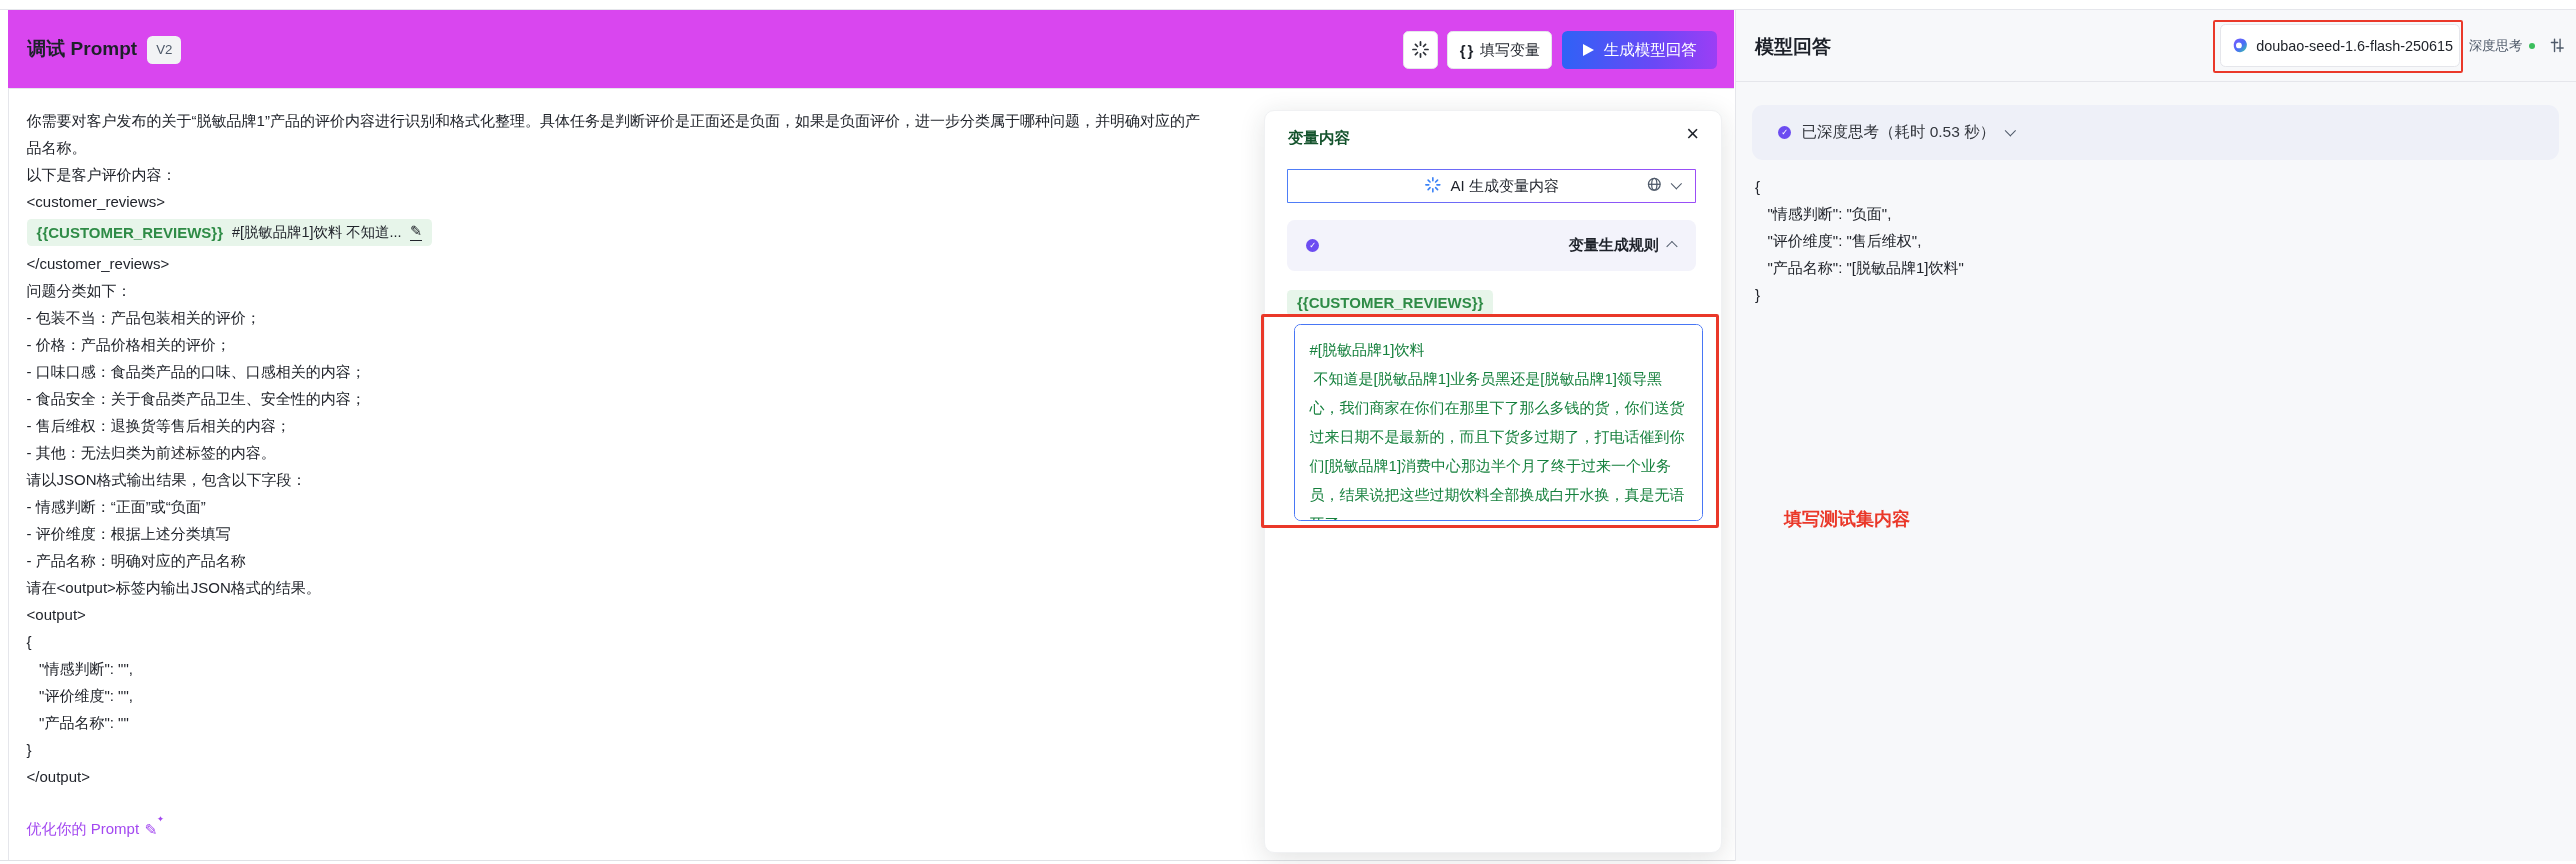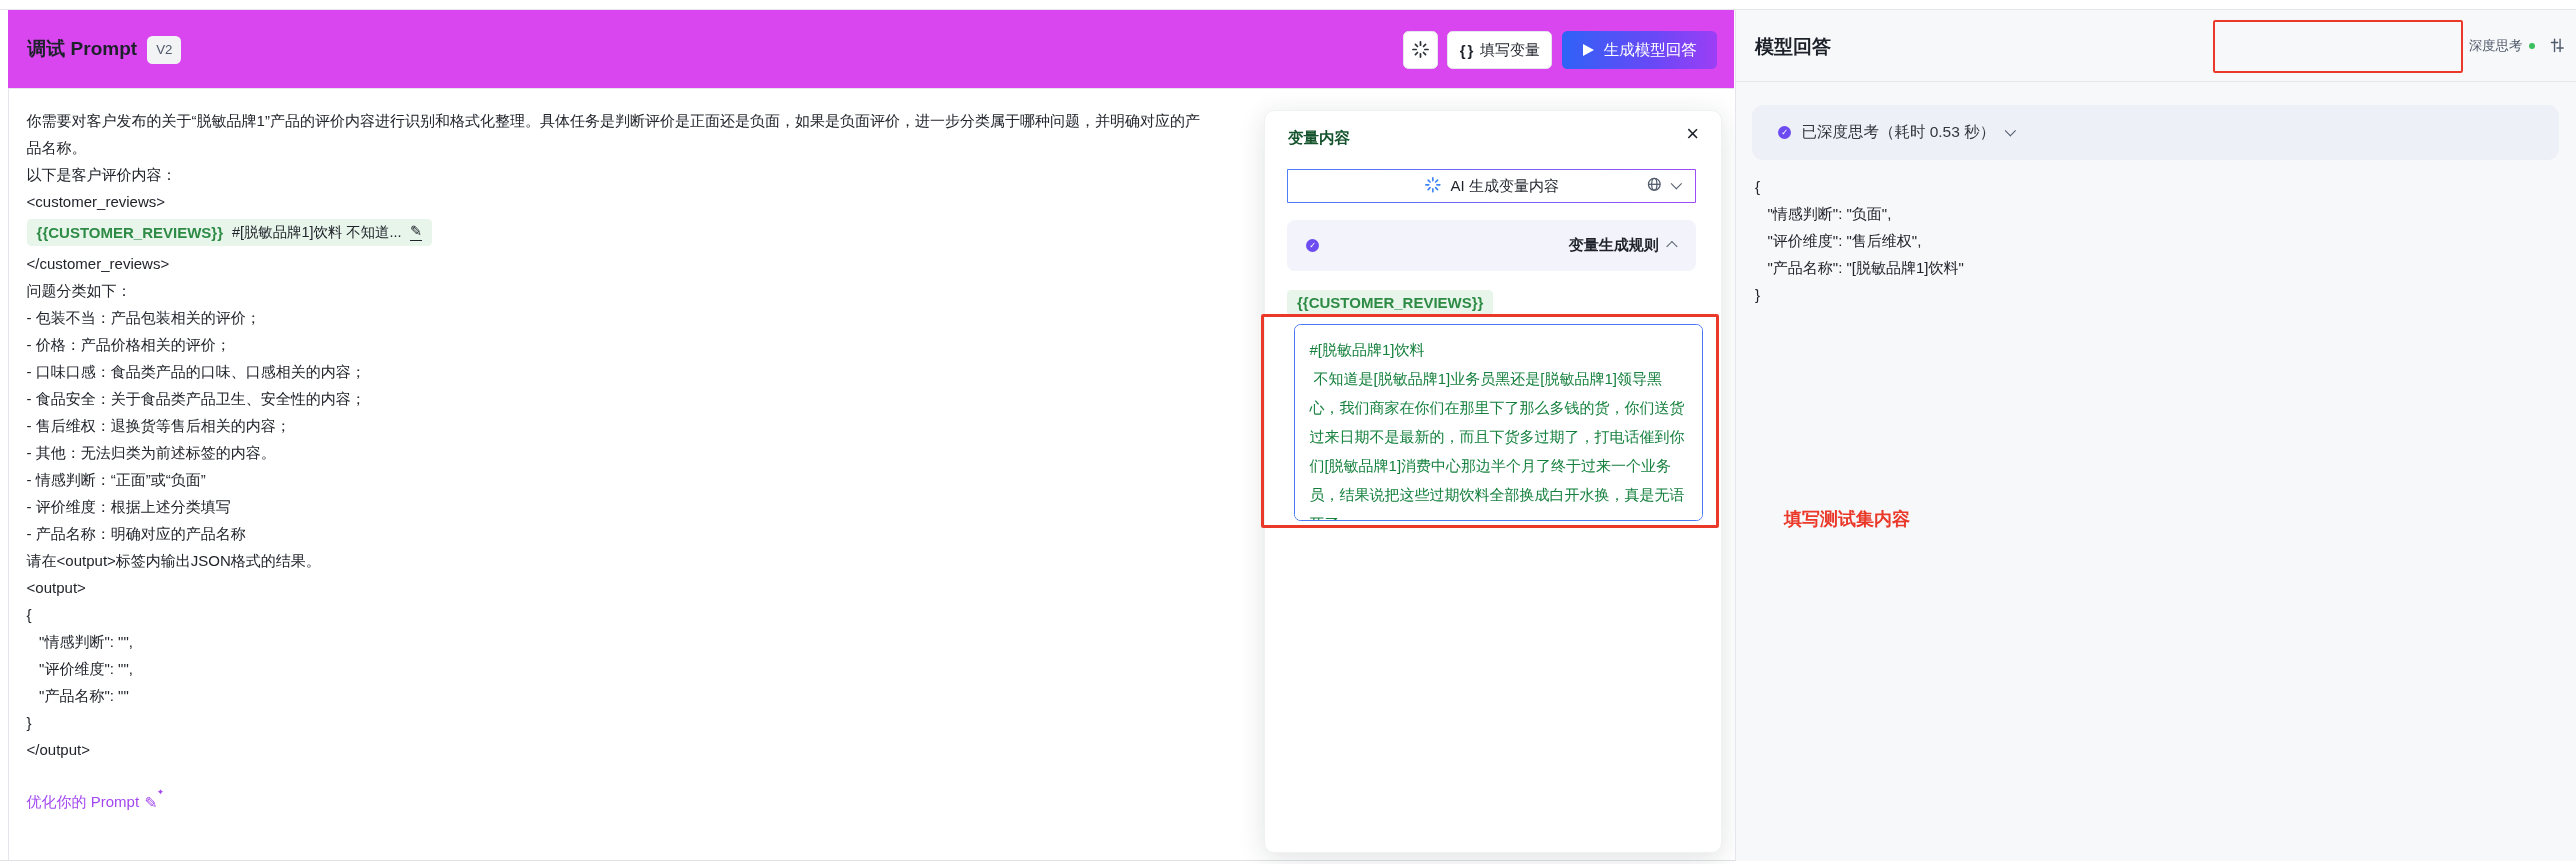--- a/index.html
+++ b/index.html
@@ -163,20 +163,21 @@
 
   <div>
       <div class="p-line">&lt;/customer_reviews&gt;</div>
       <div class="p-line">问题分类如下：</div>
       <div class="p-line">- 包装不当：产品包装相关的评价；</div>
       <div class="p-line">- 价格：产品价格相关的评价；</div>
       <div class="p-line">- 口味口感：食品类产品的口味、口感相关的内容；</div>
       <div class="p-line">- 食品安全：关于食品类产品卫生、安全性的内容；</div>
       <div class="p-line">- 售后维权：退换货等售后相关的内容；</div>
       <div class="p-line">- 其他：无法归类为前述标签的内容。</div>
+      <div class="p-line">请以JSON格式输出结果，包含以下字段：</div>
       <div class="p-line">- 情感判断：“正面”或“负面”</div>
       <div class="p-line">- 评价维度：根据上述分类填写</div>
       <div class="p-line">- 产品名称：明确对应的产品名称</div>
       <div class="p-line">请在&lt;output&gt;标签内输出JSON格式的结果。</div>
       <div class="p-line">&lt;output&gt;</div>
       <div class="p-line">{</div>
       <div class="p-line">   "情感判断": "",</div>
       <div class="p-line">   "评价维度": "",</div>
       <div class="p-line">   "产品名称": ""</div>
       <div class="p-line">}</div>
@@ -232,20 +233,36 @@
 </div>
 
 <div class="anno anno-textarea"></div>
 <div class="anno anno-model"></div>
 <div class="anno-note">填写测试集内容</div>
 
 <div class="response-panel">
   <div class="response-header">
     <div class="response-title">模型回答</div>
 
+    <div class="model-pill">
+      <span>
+        <svg width="16.6" height="16.6" viewBox="0 0 24 24">
+          <defs>
+            <linearGradient id="dbg" x1="0" y1="0" x2="1" y2="1">
+              <stop offset="0" stop-color="#7b5cff"></stop>
+                <stop offset="0.55" stop-color="#4a6cf7"></stop>
+                <stop offset="1" stop-color="#35d0a0"></stop>
+            </linearGradient>
+          </defs>
+          <path d="M12 2c5.5 0 9.5 4 9.5 9.3 0 6-4.8 10.7-10 10.7C6 22 2.5 17.5 2.5 11.5 2.5 6 6.5 2 12 2z" fill="url(#dbg)"></path>
+          <circle cx="10" cy="12.2" r="4.2" fill="#ffffff"></circle>
+        </svg>
+      </span>
+      <span class="model-name">doubao-seed-1.6-flash-250615</span>
+    </div>
 
     <div class="deepthink-wrap">
       <span class="deepthink-label">深度思考</span>
       <span class="green-dot"></span>
       <span class="sliders-icon">
         <svg width="16.6" height="16.6" viewBox="0 0 24 24" fill="none" stroke="#4e5969" stroke-width="2" stroke-linecap="round">
           <line x1="8" y1="3" x2="8" y2="21"></line>
             <line x1="3.5" y1="8" x2="12.5" y2="8"></line>
           <line x1="16" y1="3" x2="16" y2="21"></line>
             <line x1="11.5" y1="16" x2="20.5" y2="16"></line>

